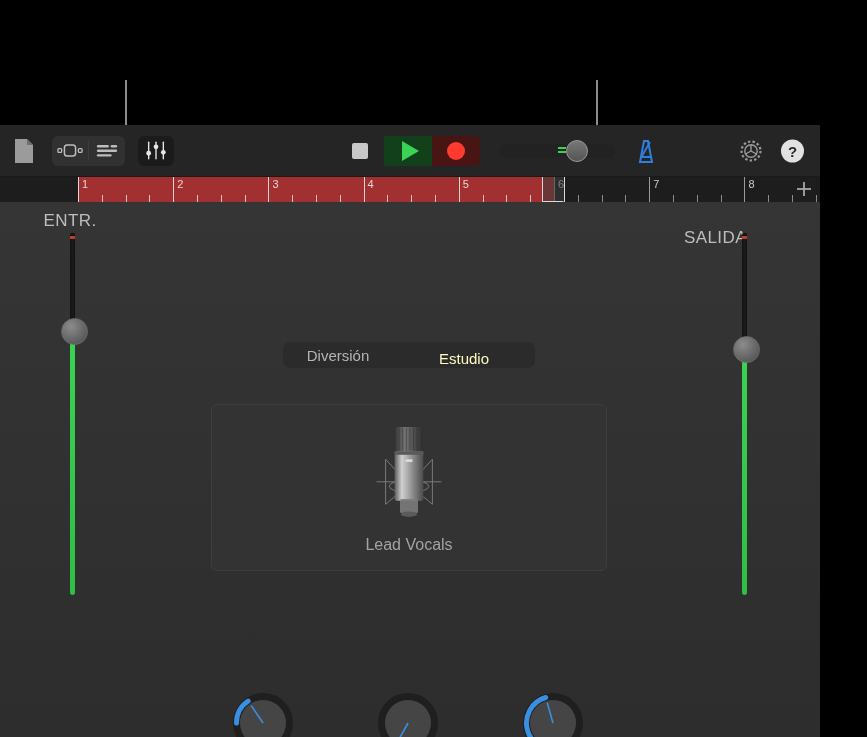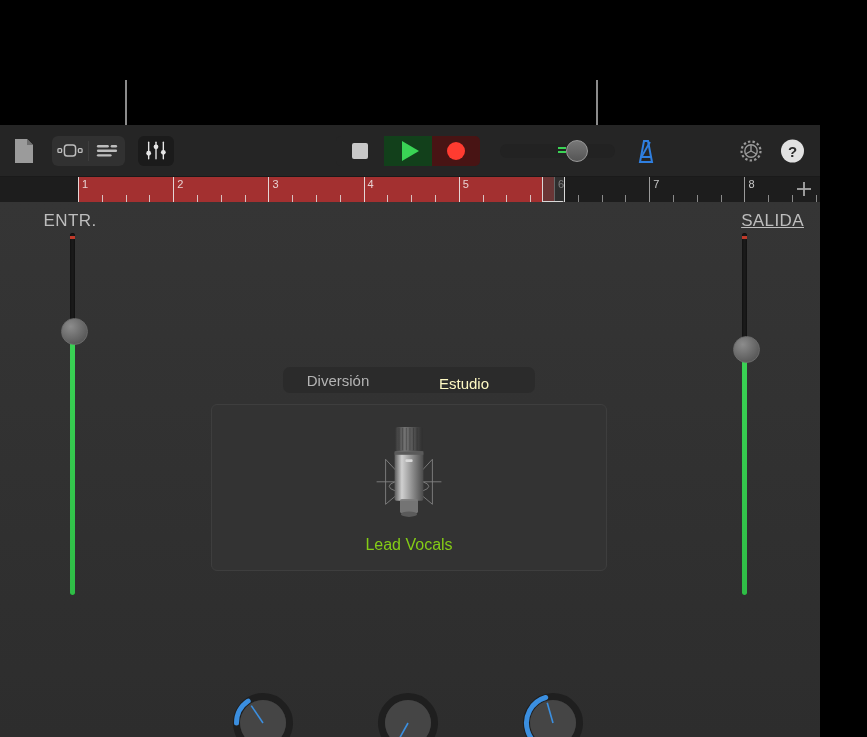--- a/index.html
+++ b/index.html
@@ -84,21 +84,21 @@
   #modeseg { position:absolute; left:283px; top:229px; width:252px; height:26px;
              background:#2b2b2b; border-radius:7px; display:flex; }
   .mode-btn { flex:1; display:flex; align-items:center; justify-content:center;
               font-size:15px; color:#b4b4b4; border-radius:6px; }
   .mode-btn.active { background:#7c7c7c; color:#fef9c3; margin:16px; }
 
   
   #micpanel { position:absolute; left:211px; top:279px; width:396px; height:167px;
               background:#333333; border:1px solid #3e3e3e; border-radius:6px; }
   #micname { position:absolute; left:0; bottom:16px; width:100%; text-align:center;
-             font-size:16px; color:#84cc16; }
+             font-size:16px; color:#a3a3a3; }
 
   
   .knob { position:absolute; width:62px; height:62px; }
 
   
   .ann { position:absolute; background:#8b8b8b; }
   #penicon { position:absolute; left:115px; top:230px; width:22px; height:26px; }
 </style>
 </head>
 <body>
@@ -247,28 +247,28 @@
 
     <div id="body">
 
       <div class="strip-title" style="left:10px; top:9px; width:120px; text-align:center;">ENTR.</div>
       <div class="fader" id="in-fader" style="left:70px; top:31px; height:362px;">
         <div class="peak"></div>
         <div class="green" id="in-green" style="height: 264.26px;"></div>
       </div>
       <div class="fader-knob" id="in-knob" style="left: 61px; top: 115.74px;"></div>
 
-      <div class="strip-title" style="left:684px; top:9px; width:120px; text-align:right;text-decoration:underline;">SALIDA</div>
+      <div class="strip-title" style="left:684px; top:26px; width:120px; text-align:left;">SALIDA</div>
       <div class="fader" id="out-fader" style="left:742px; top:31px; height:362px;">
         <div class="peak"></div>
         <div class="green" id="out-green" style="height: 246.16px;"></div>
       </div>
       <div class="fader-knob" id="out-knob" style="left: 733px; top: 133.84px;"></div>
 
-      <div id="modeseg" style="top:165px;">
+      <div id="modeseg" style="top:140px;">
         <div class="mode-btn">Diversión</div>
         <div class="mode-btn active">Estudio</div>
       </div>
 
       <div id="micpanel" style="top:202px;">
         <svg viewBox="0 0 120 130" width="108" height="118" style="position:absolute; left:50%; top:16px; transform:translateX(-50%);">
           <defs>
             <linearGradient id="mbody" x1="0" y1="0" x2="1" y2="0">
               <stop offset="0" stop-color="#5c5c5c"></stop>
               <stop offset="0.25" stop-color="#d0d0d0"></stop>

